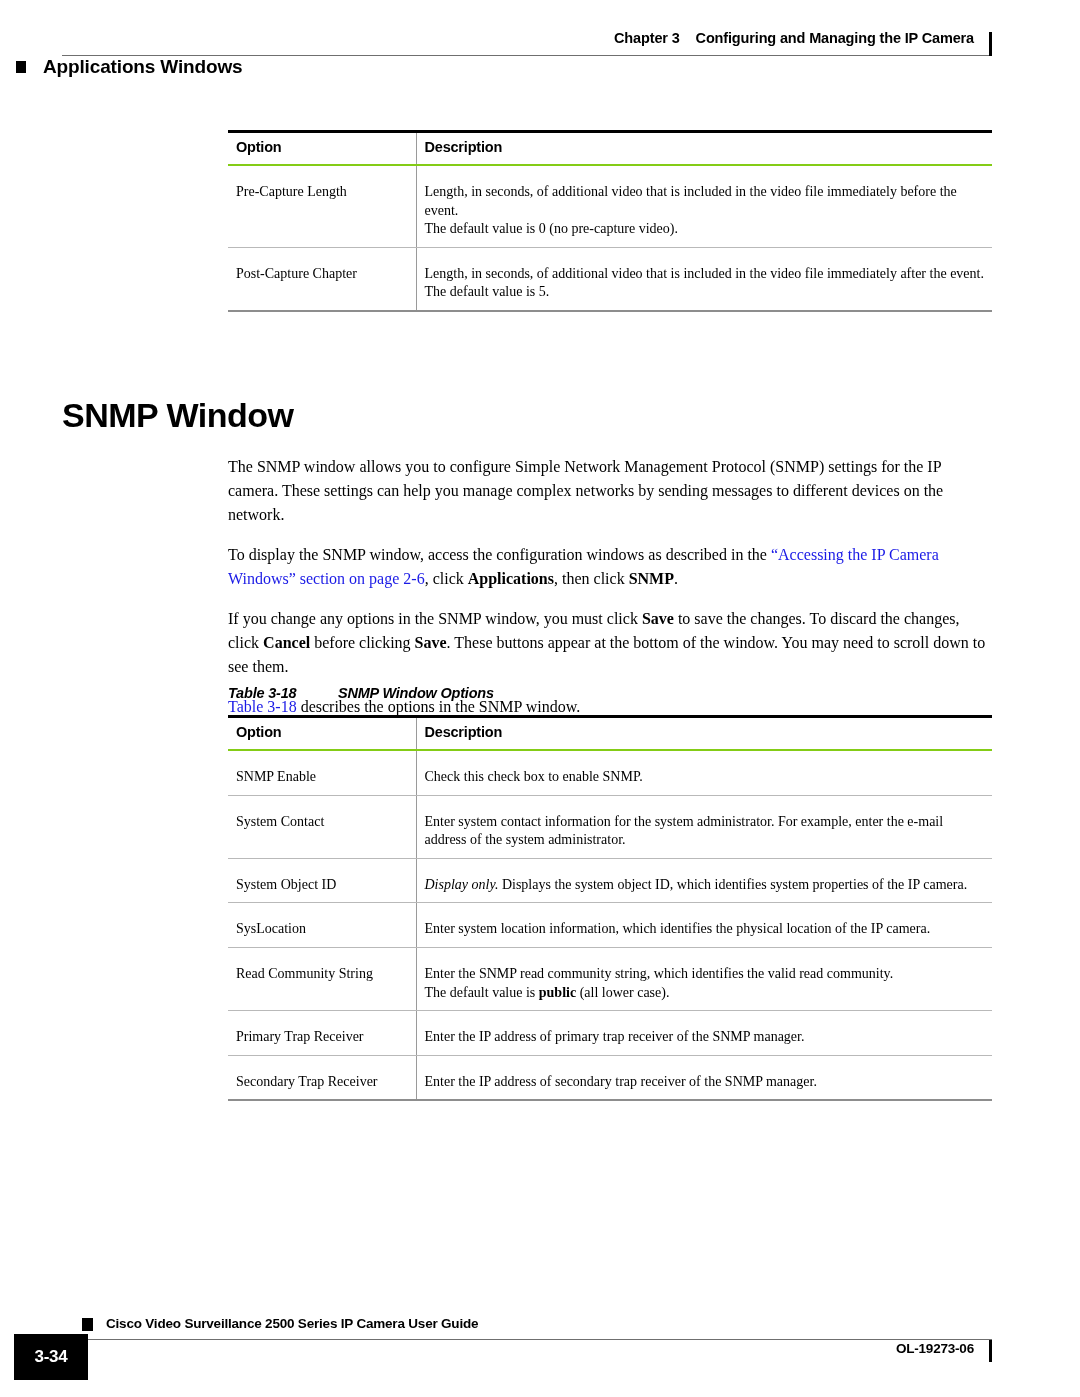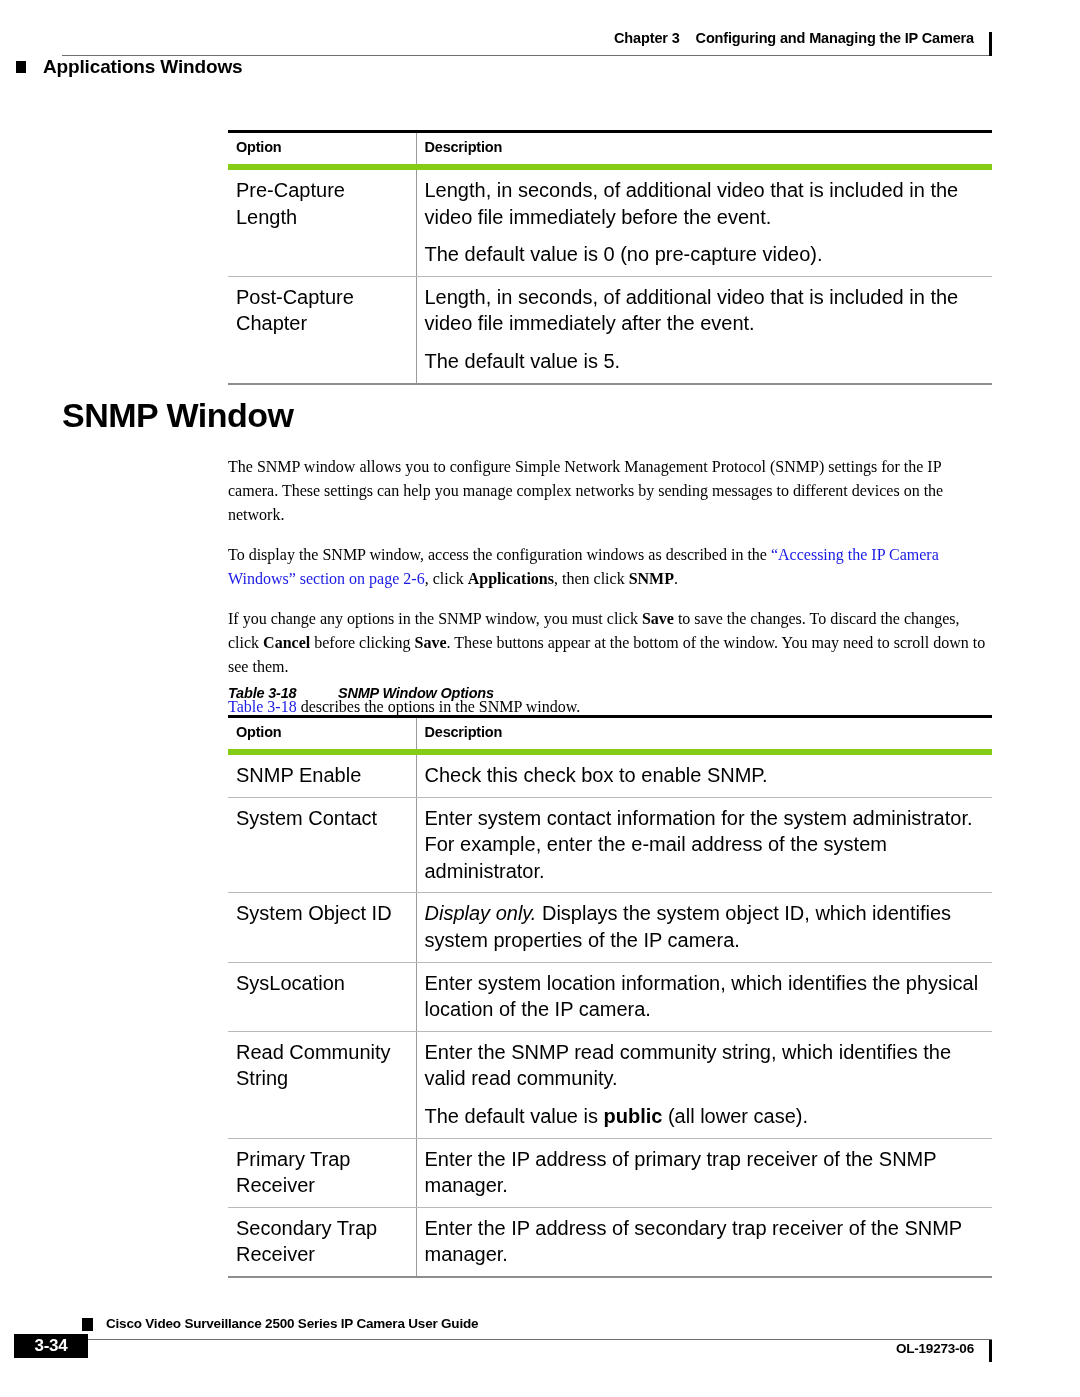--- a/index.html
+++ b/index.html
@@ -103,42 +103,42 @@
   table.doc-table col.c-desc { width: 576px; }
 
   table.doc-table thead th {
     font-family: "Liberation Sans", "DejaVu Sans", sans-serif;
     font-weight: bold;
     font-size: 14.5px;
     letter-spacing: -0.2px;
     text-align: left;
     padding: 6px 8px 9px 8px;
     border-top: 3px solid #000000;
-    border-bottom: 6px solid #84cc16;
+    border-bottom: 2px solid #84cc16;
     vertical-align: top;
   }
   table.doc-table tbody td {
-    font-family: Liberation Sans, sans-serif;
-    font-size: 20px;
+    font-family: Liberation Serif, serif;
+    font-size: 14px;
     line-height: 1.33;
     text-align: left;
     vertical-align: top;
-    padding: 7px 8px 8px 8px;
+    padding: 17px 8px 8px 8px;
     border-bottom: 1px solid #b9b9b9;
   }
   table.doc-table tbody tr:last-child td {
     border-bottom: 2px solid #8d8d8d;
   }
   table.doc-table td.col-option,
   table.doc-table th.col-option {
     border-right: 1px solid #9a9a9a;
   }
   table.doc-table th.col-option { border-right: 1px solid #9a9a9a; }
   td p, th p { margin: 0; }
-  td p + p { margin-top: 11px; }
+  td p + p { }
 
   
   .section-heading {
     position: absolute;
     left: 62px;
     font-family: "Liberation Sans", "DejaVu Sans", sans-serif;
     font-weight: bold;
     font-size: 34px;
     letter-spacing: -0.5px;
     white-space: nowrap;
@@ -188,21 +188,21 @@
     top: 2px;
     width: 11px;
     height: 13px;
     background: #000000;
   }
   .footer-pagebox {
     position: absolute;
     left: -48px;
     top: 18px;
     width: 74px;
-    height: 24px;
+    height: 46px;
     background: #000000;
     color: #ffffff;
     font-family: "Liberation Sans", "DejaVu Sans", sans-serif;
     font-weight: bold;
     font-size: 17px;
     letter-spacing: -0.3px;
     display: flex;
     align-items: center;
     justify-content: center;
   }

